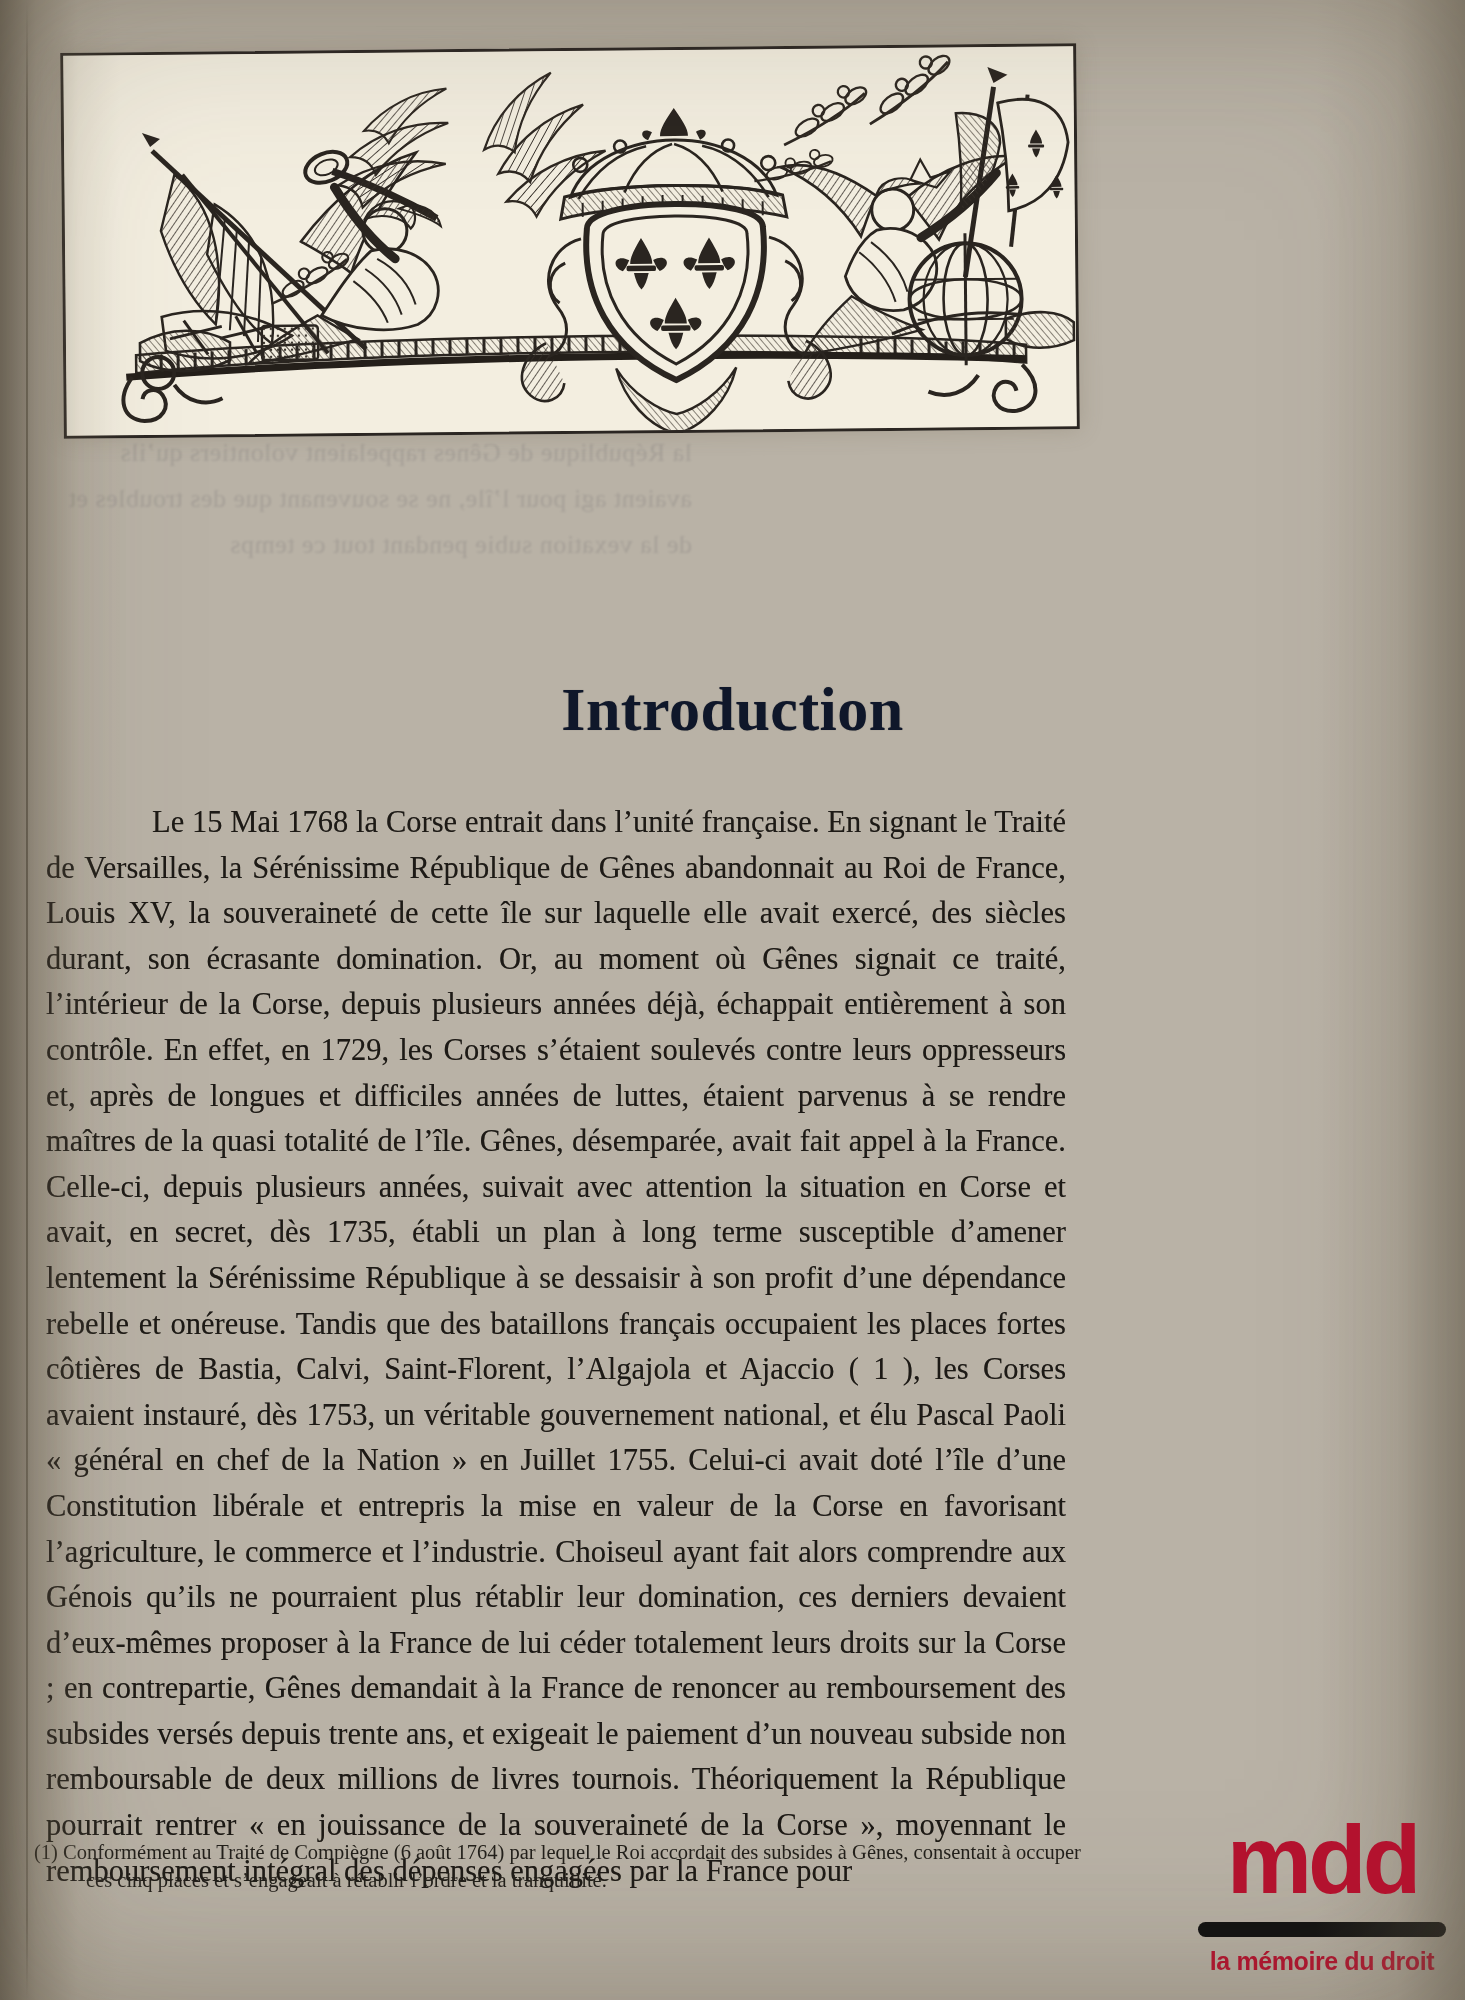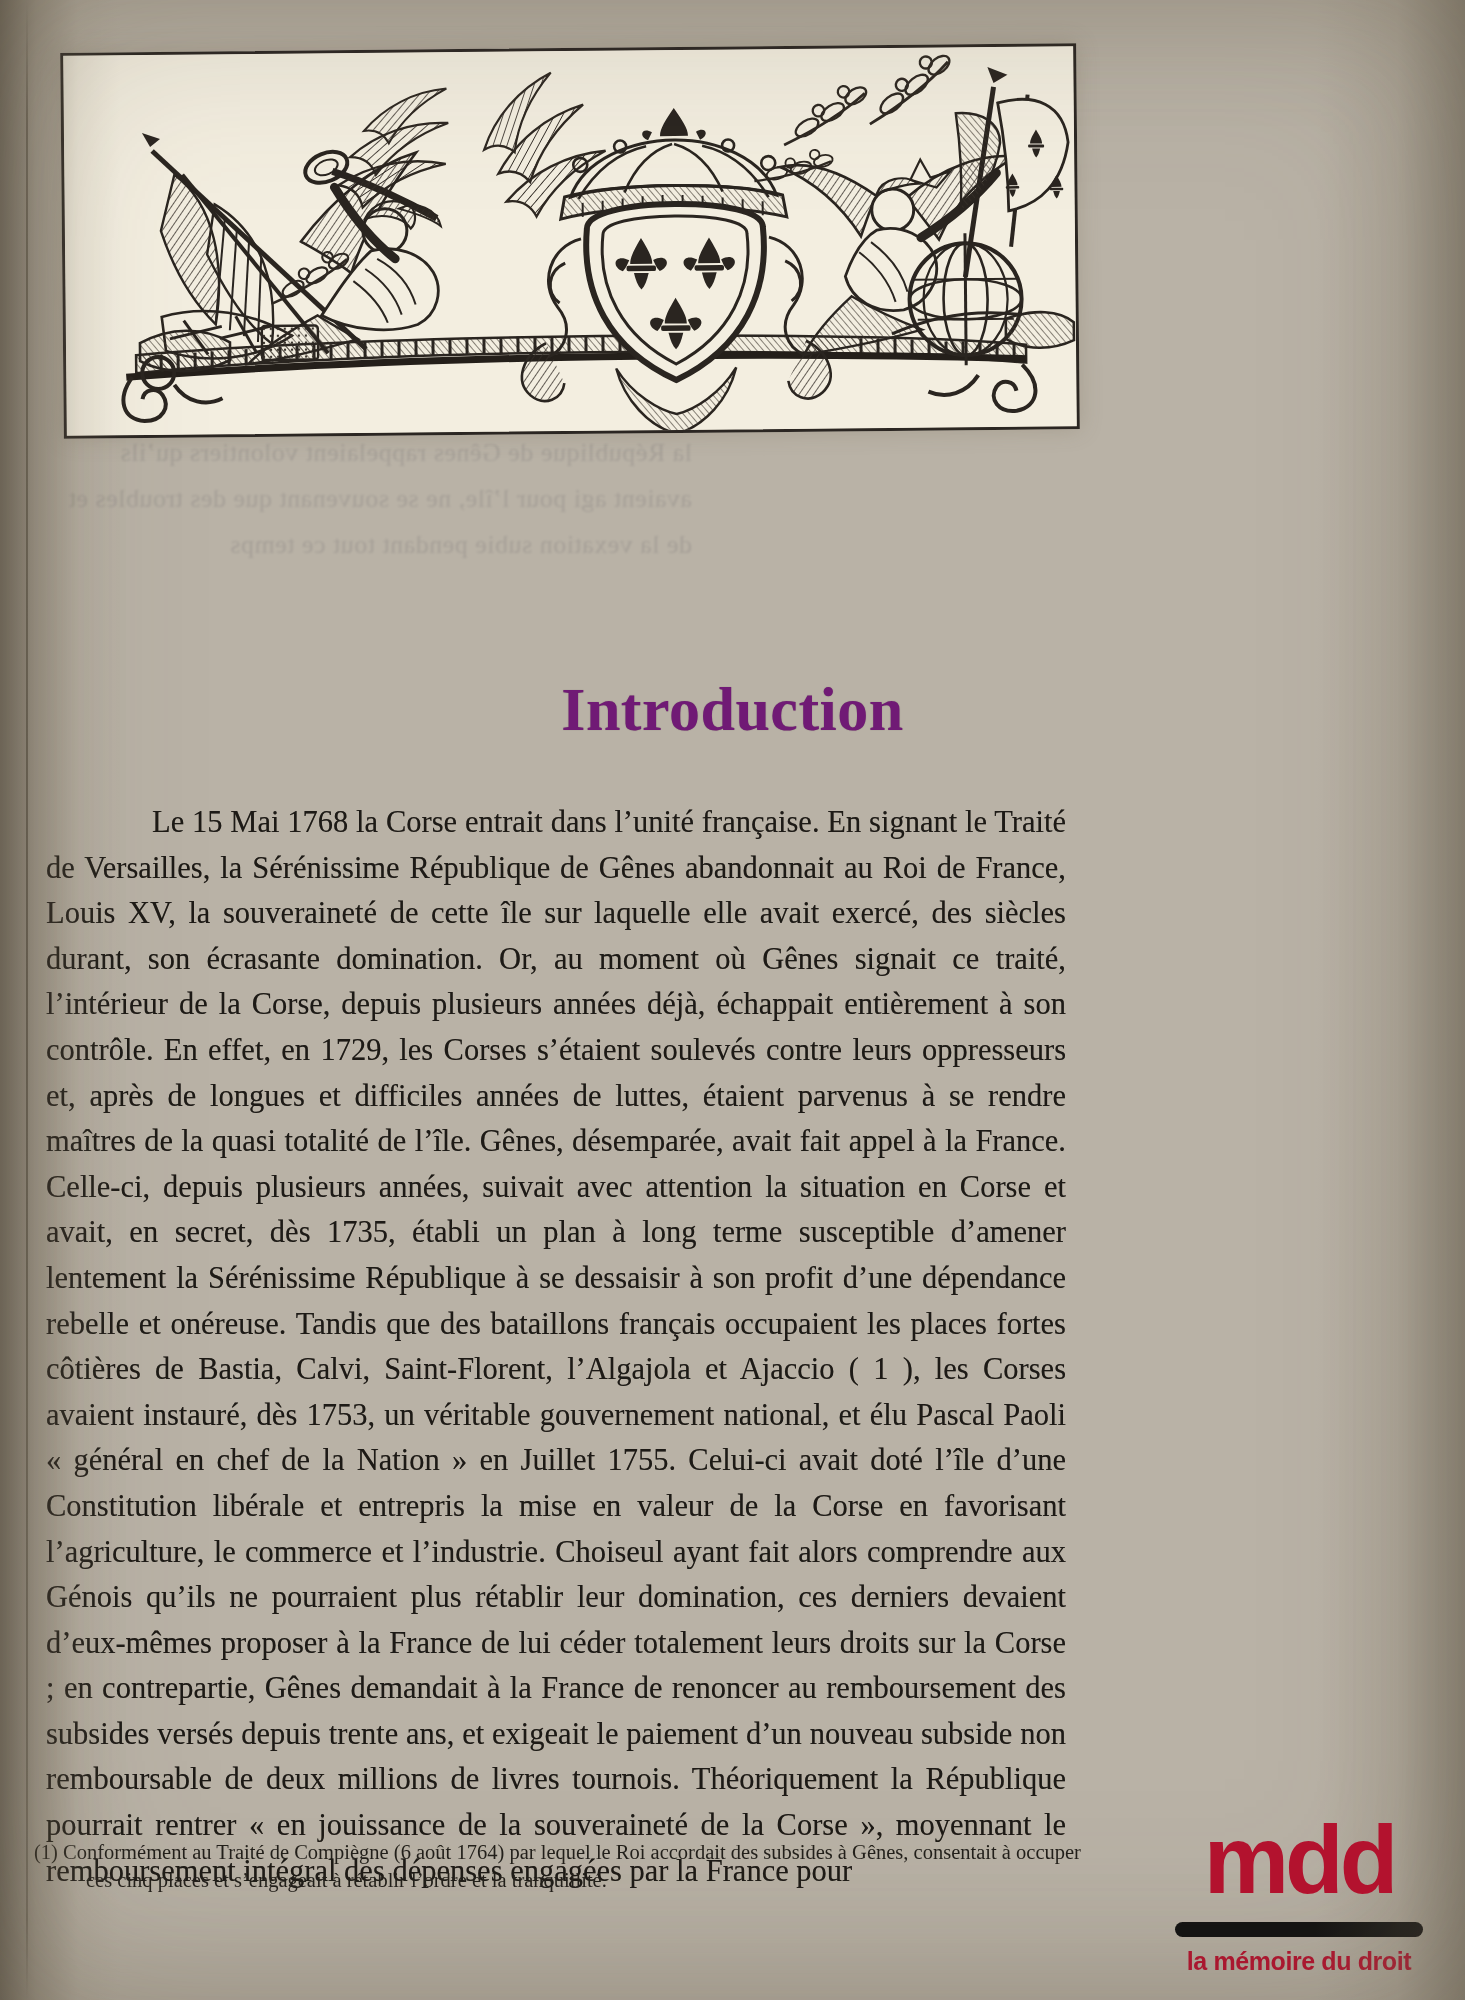--- a/index.html
+++ b/index.html
@@ -61,21 +61,21 @@
     transform:rotate(-0.55deg);
     box-shadow:0 0 22px rgba(110,98,74,.25);
   }
   #engraving svg{display:block;width:100%;height:100%;}
 
   
   #title{
     position:absolute; left:0; right:0; top:632px;
     text-align:center;
     font-size:62px; font-weight:bold; letter-spacing:.5px;
-    color:#701a75;
+    color:#0f172a;
     font-family:"Liberation Serif", serif;
     text-shadow:0 0 1px rgba(40,35,28,.35);
   }
 
   
   #body{
     position:absolute; left:46px; top:800px; width:1020px;
     font-size:30.5px; line-height:45.6px;
     color:#1d1a16;
     text-align:justify;
@@ -92,21 +92,21 @@
   #footnote{
     position:absolute; left:34px; top:1838px; width:1060px;
     font-size:20.5px; line-height:28px; color:#221f1a;
     text-align:justify;
     font-family:"Liberation Serif", serif;
   }
   #footnote .fn2{display:block;padding-left:52px;}
 
   
   #logo{
-    position:absolute; right:32px; bottom:24px; width:268px; text-align:center;
+    position:absolute; right:9px; bottom:24px; width:268px; text-align:center;
     font-family:"Liberation Sans", sans-serif;
   }
   #logoWord{
     font-size:96px; font-weight:bold; letter-spacing:-4px; line-height:.92;
     color:#b3122e; position:relative; height:104px;
   }
   #logoWord .lm, #logoWord .ld2{position:relative;z-index:2;}
   #logoWord .ld1{
     position:relative; z-index:1; color:#b3122e;
   }

